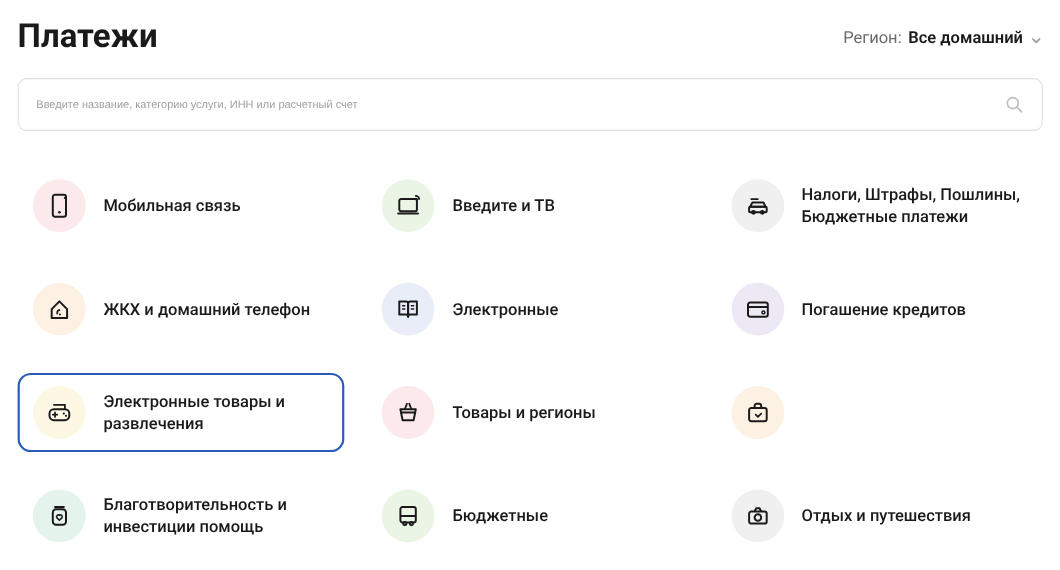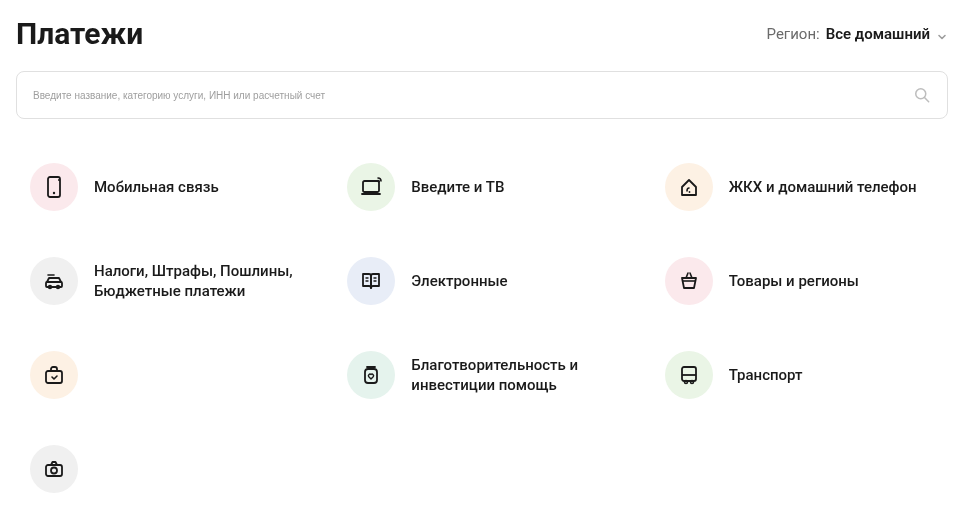--- a/index.html
+++ b/index.html
@@ -227,84 +227,101 @@
   <div class="category-card">
     <div class="category-icon bg-green">
         <svg viewBox="0 0 24 24">
           <use href="#i-laptop"></use>
         </svg>
       </div>
     <div class="category-label">Введите и ТВ</div>
   </div>
 
   <div class="category-card">
+    <div class="category-icon bg-gray">
+        <svg viewBox="0 0 24 24">
+          <use href="#i-taxcar"></use>
+        </svg>
+      </div>
+    <div class="category-label">Налоги, Штрафы, Пошлины, Бюджетные платежи</div>
+  </div>
+
+  <div class="category-card">
     <div class="category-icon bg-orange">
         <svg viewBox="0 0 24 24">
           <use href="#i-home"></use>
         </svg>
       </div>
     <div class="category-label">ЖКХ и домашний телефон</div>
   </div>
 
   <div class="category-card">
+    <div class="category-icon bg-blue">
+        <svg viewBox="0 0 24 24">
+          <use href="#i-book"></use>
+        </svg>
+      </div>
+    <div class="category-label">Электронные</div>
+  </div>
+
+  <div class="category-card">
+    <div class="category-icon bg-violet">
+        <svg viewBox="0 0 24 24">
+          <use href="#i-creditcard"></use>
+        </svg>
+      </div>
+    <div class="category-label">Погашение кредитов</div>
+  </div>
+
+  <div class="category-card selected">
+    <div class="category-icon bg-yellow">
+        <svg viewBox="0 0 24 24">
+          <use href="#i-gamepad"></use>
+        </svg>
+      </div>
+    <div class="category-label">Электронные товары и развлечения</div>
+  </div>
+
+  <div class="category-card">
+    <div class="category-icon bg-pink">
+        <svg viewBox="0 0 24 24">
+          <use href="#i-basket"></use>
+        </svg>
+      </div>
+    <div class="category-label">Товары и регионы</div>
+  </div>
+
+  <div class="category-card">
+    <div class="category-icon bg-orange">
+        <svg viewBox="0 0 24 24">
+          <use href="#i-briefcase"></use>
+        </svg>
+      </div>
+  </div>
+
+  <div class="category-card">
+    <div class="category-icon bg-mint">
+        <svg viewBox="0 0 24 24">
+          <use href="#i-jarheart"></use>
+        </svg>
+      </div>
+    <div class="category-label">Благотворительность и инвестиции помощь</div>
+  </div>
+
+  <div class="category-card">
+    <div class="category-icon bg-green">
+        <svg viewBox="0 0 24 24">
+          <use href="#i-bus"></use>
+        </svg>
+      </div>
+    <div class="category-label">Бюджетные</div>
+  </div>
+
+  <div class="category-card">
     <div class="category-icon bg-gray">
         <svg viewBox="0 0 24 24">
-          <use href="#i-taxcar"></use>
-        </svg>
-      </div>
-    <div class="category-label">Налоги, Штрафы, Пошлины, Бюджетные платежи</div>
-  </div>
-
-  <div class="category-card">
-    <div class="category-icon bg-blue">
-        <svg viewBox="0 0 24 24">
-          <use href="#i-book"></use>
-        </svg>
-      </div>
-    <div class="category-label">Электронные</div>
-  </div>
-
-
-
-  <div class="category-card">
-    <div class="category-icon bg-pink">
-        <svg viewBox="0 0 24 24">
-          <use href="#i-basket"></use>
-        </svg>
-      </div>
-    <div class="category-label">Товары и регионы</div>
-  </div>
-
-  <div class="category-card">
-    <div class="category-icon bg-orange">
-        <svg viewBox="0 0 24 24">
-          <use href="#i-briefcase"></use>
-        </svg>
-      </div>
-  </div>
-
-  <div class="category-card">
-    <div class="category-icon bg-mint">
-        <svg viewBox="0 0 24 24">
-          <use href="#i-jarheart"></use>
-        </svg>
-      </div>
-    <div class="category-label">Благотворительность и инвестиции помощь</div>
-  </div>
-
-  <div class="category-card">
-    <div class="category-icon bg-green">
-        <svg viewBox="0 0 24 24">
-          <use href="#i-bus"></use>
-        </svg>
-      </div>
-    <div class="category-label">Транспорт</div>
-  </div>
-
-  <div class="category-card">
-    <div class="category-icon bg-gray">
-        <svg viewBox="0 0 24 24">
           <use href="#i-camera"></use>
         </svg>
       </div>
+    <div class="category-label">Отдых и путешествия</div>
   </div>
 
 </div>
 
 </body></html>

